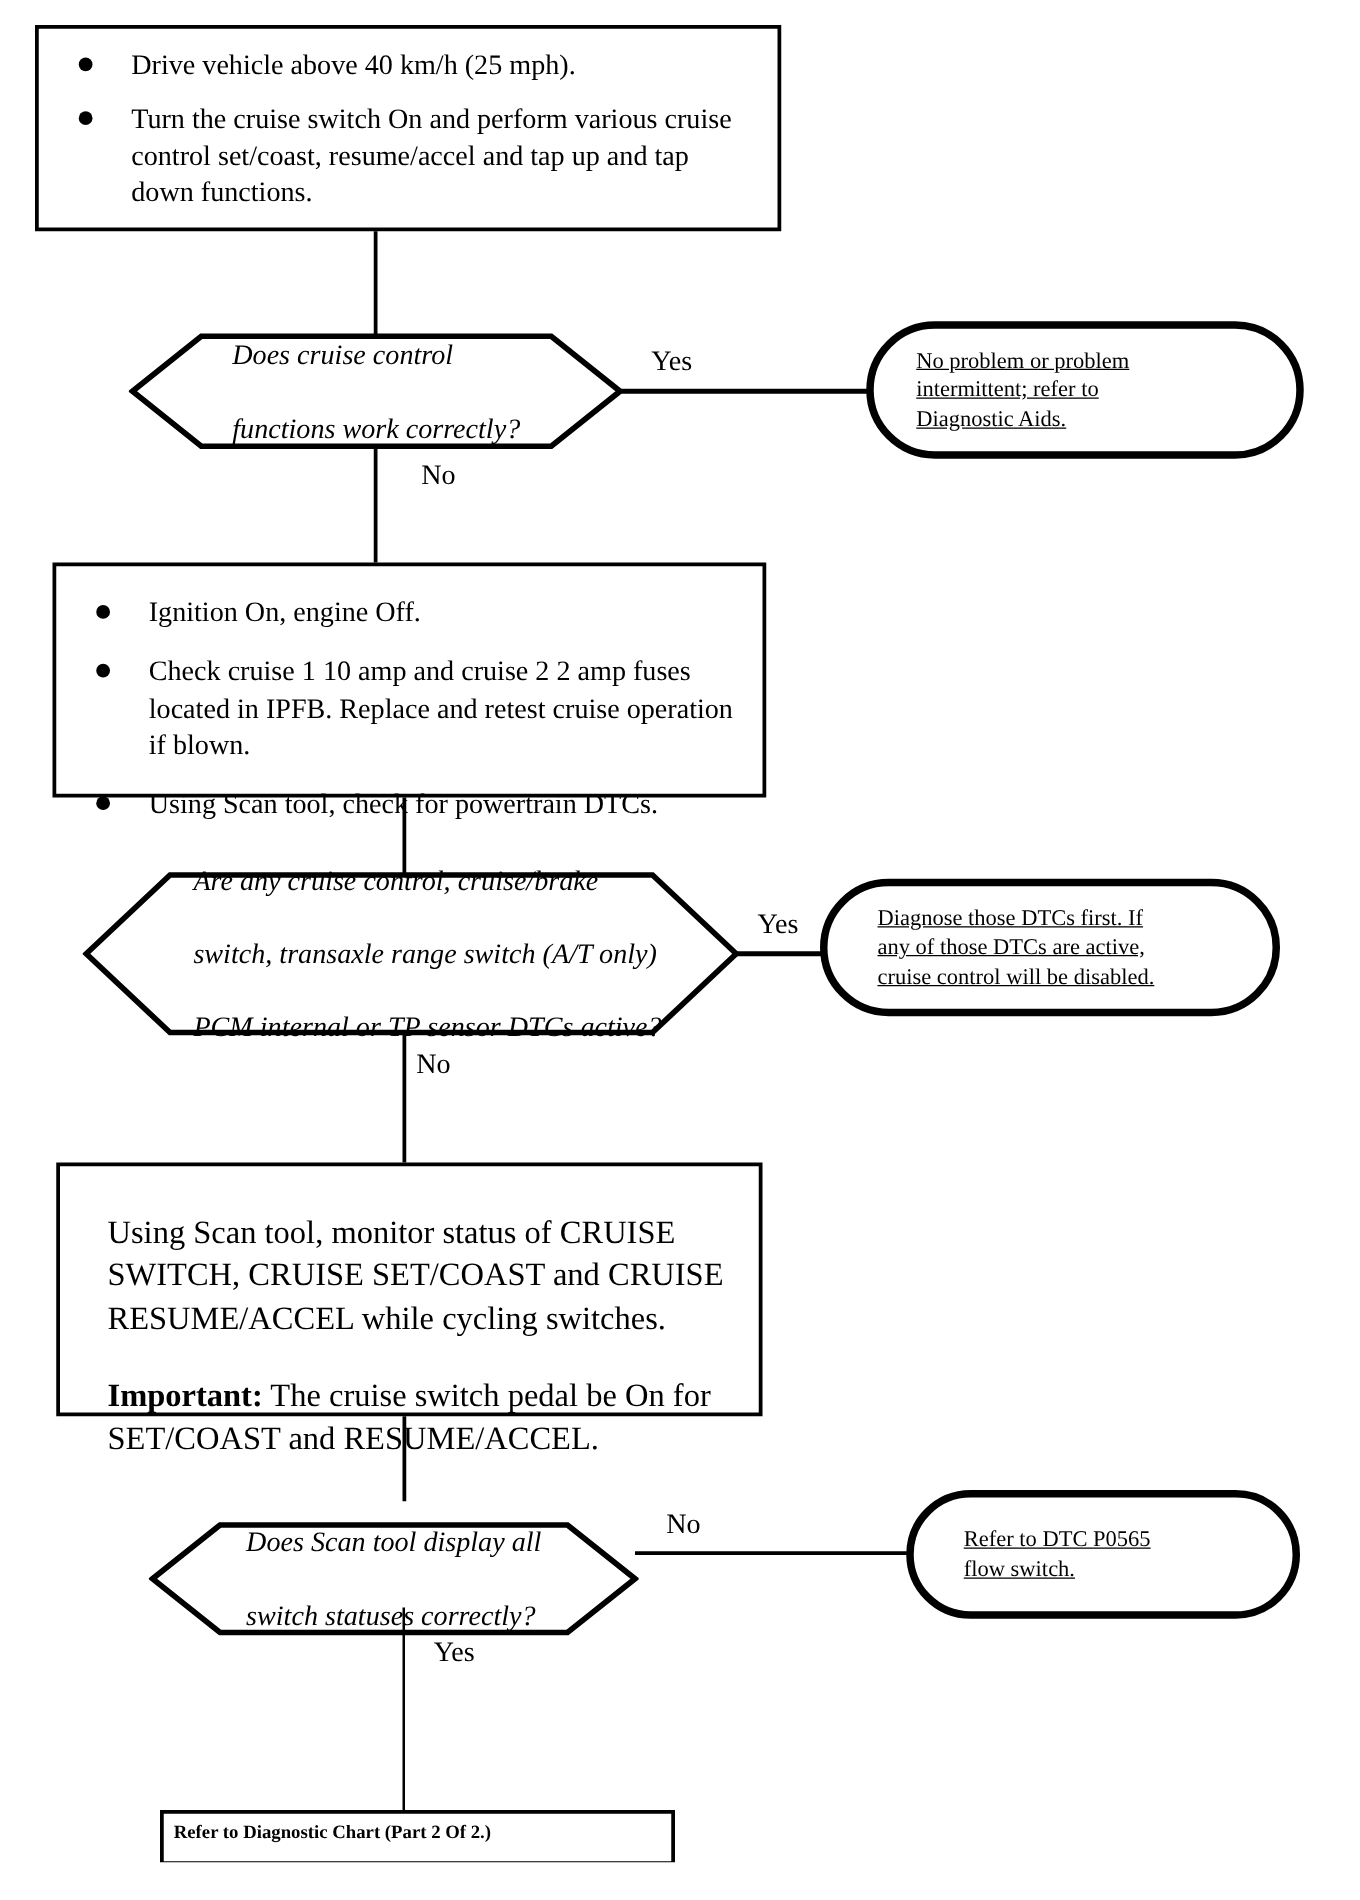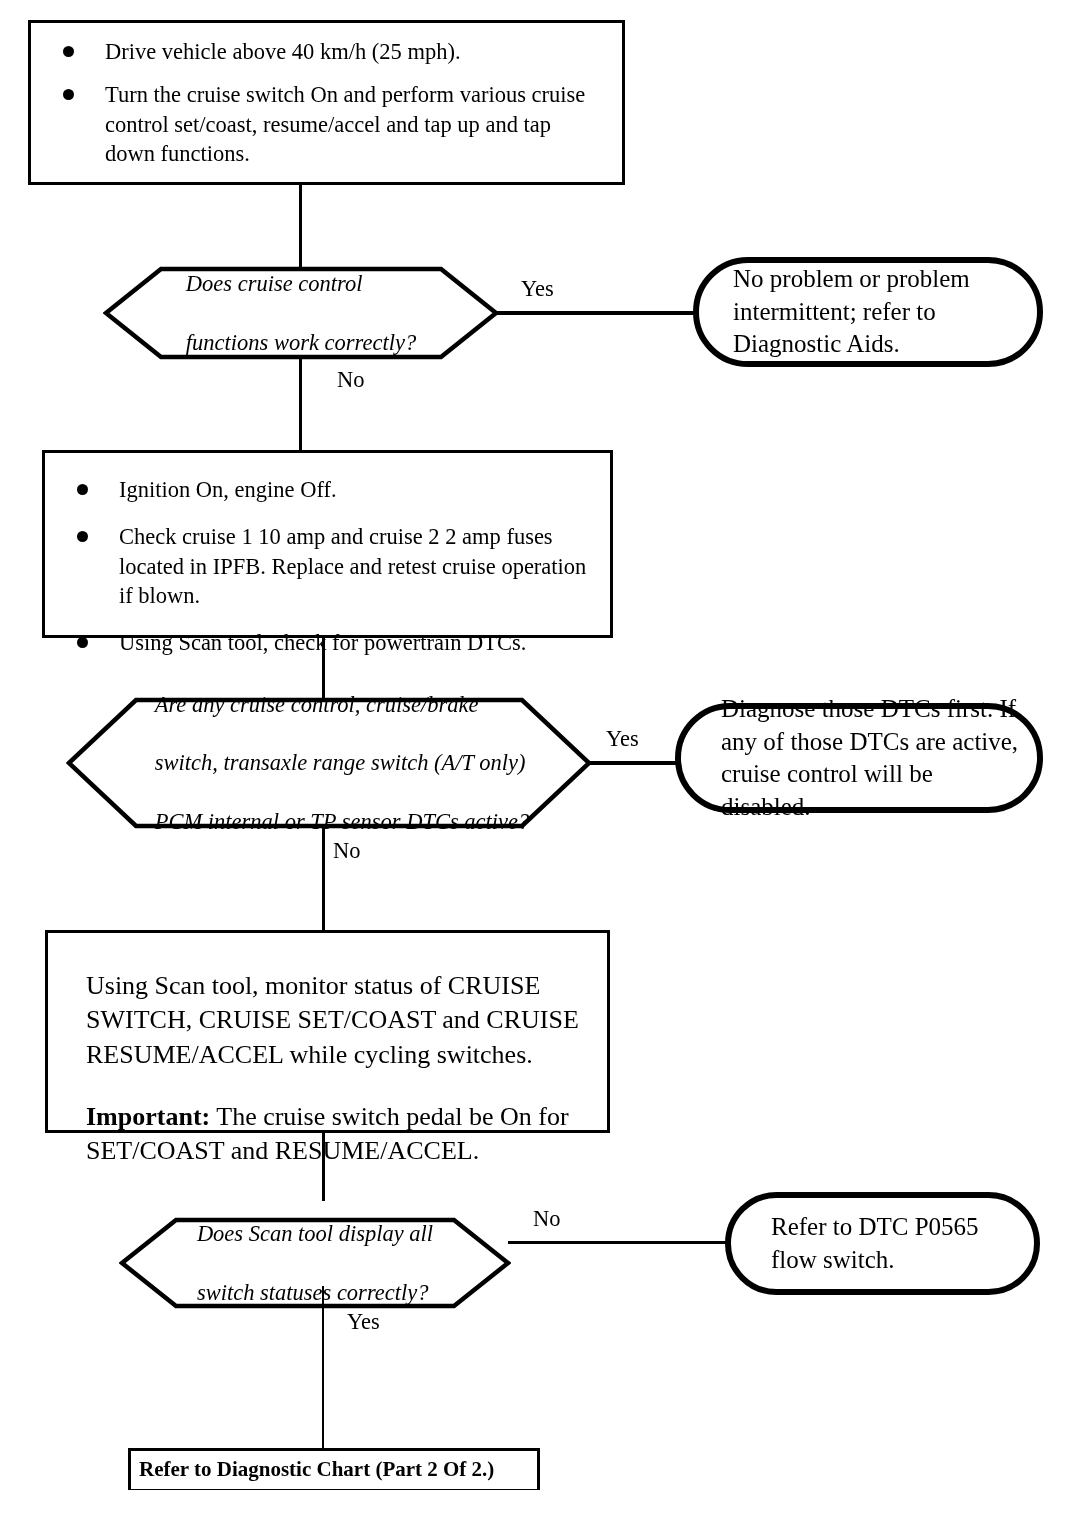--- a/index.html
+++ b/index.html
@@ -66,21 +66,21 @@
 
   .para {
     font-size: 26px;
     line-height: 1.32;
     margin: 0;
   }
   .para.gap { margin-top: 28px; }
   .strongword { font-weight: bold; }
 
   .bottom-label {
-    font-size: 21px;
+    font-size: 15px;
     font-weight: bold;
     line-height: 1.0;
     white-space: nowrap;
   }
 
   
   .decision {
     position: absolute;
     font-style: italic;
   }
@@ -110,22 +110,23 @@
   .terminator {
     position: absolute;
     box-sizing: border-box;
     border: 6px solid #000000;
     background: #ffffff;
     display: flex;
     align-items: center;
   }
   .terminator .tt {
     padding: 0 14px 0 34px;
-    font-size: 25px;
+    font-size: 18px;
     line-height: 1.30;
+    text-decoration: underline;
   }
 
   
   .branch-label {
     position: absolute;
     font-size: 22.5px;
     line-height: 1;
     white-space: nowrap;
   }
 </style>
@@ -207,21 +208,21 @@
         <span>Are any cruise control, cruise/brake</span><br>
         <span>switch, transaxle range switch (A/T only)</span><br>
         <span>PCM internal or TP sensor DTCs active?</span>
       </span>
     </div>
   </div>
 
   <div class="hline" style="left:588px; top:761px; width:95px;"></div>
   <div class="branch-label" style="left:606px; top:728px;">Yes</div>
 
-  <div class="terminator" style="left:675px; top:703px; width:368px; height:110px; border-radius:55px;">
+  <div class="terminator" style="left:656px; top:703px; width:368px; height:110px; border-radius:55px;">
     <div class="tt" style="padding-left:40px;">
       <span>Diagnose those DTCs first. If</span><br>
       <span>any of those DTCs are active,</span><br>
       <span>cruise control will be disabled.</span>
     </div>
   </div>
 
   <div class="vline" style="left:322px; top:826px; height:105px;"></div>
   <div class="branch-label" style="left:333px; top:840px;">No</div>
 

